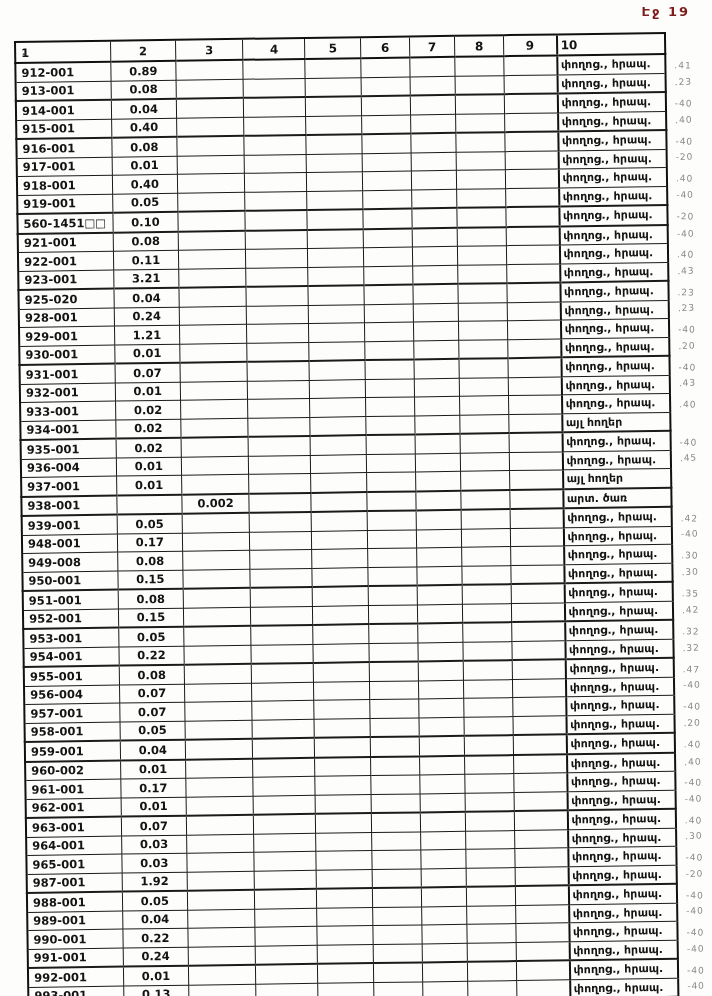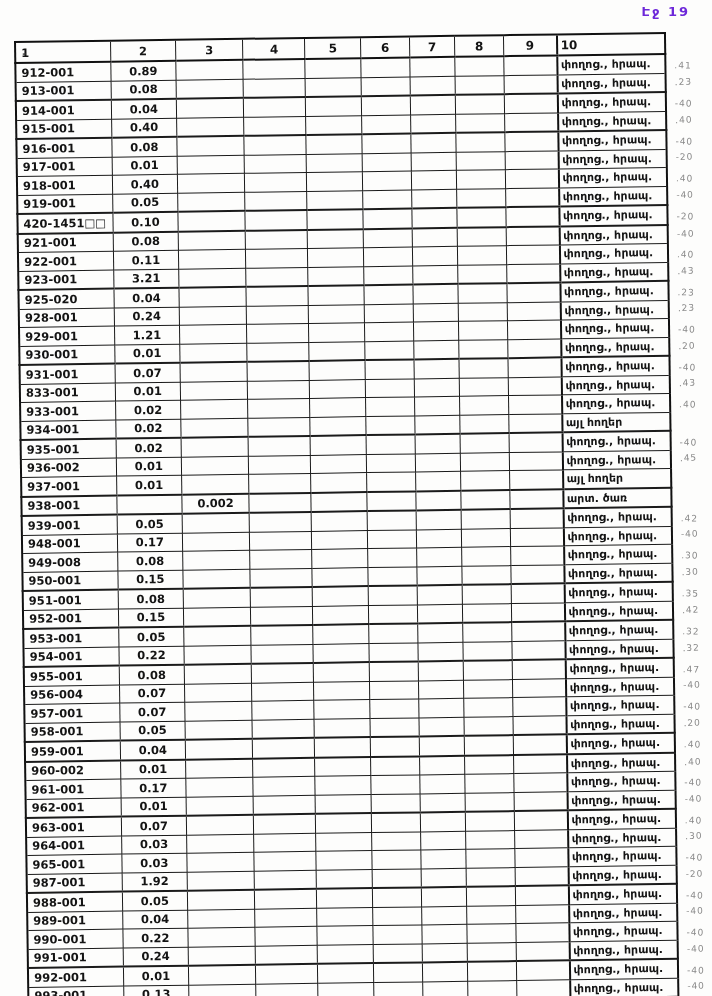--- a/index.html
+++ b/index.html
@@ -7,21 +7,21 @@
     width:712px;height:996px;
     background:#fdfdfc;
     overflow:hidden;
     position:relative;
     font-family:"DejaVu Sans", sans-serif;
     color:#141414;
   }
   .page-label{
     position:absolute;top:4px;right:22px;
     font-size:13px;font-weight:bold;letter-spacing:2px;
-    color:#6d28d9;
+    color:#7f1d1d;
     font-family:"DejaVu Sans", sans-serif;
   }
   .sheet{
     position:absolute;left:14px;top:41px;
     transform:rotate(-0.8deg);
     transform-origin:0 0;
   }
   table{
     border-collapse:collapse;
     table-layout:fixed;
@@ -197,21 +197,21 @@
           <td class="c4"></td>
           <td class="c5"></td>
           <td class="c6"></td>
           <td class="c7"></td>
           <td class="c8"></td>
           <td class="c9"></td>
           <td class="c10">փողոց., հրապ.</td>
           <td class="margin">-40</td>
         </tr>
         <tr>
-          <td class="c1">420-1451□□</td>
+          <td class="c1">560-1451□□</td>
           <td class="c2">0.10</td>
           <td class="c3"></td>
           <td class="c4"></td>
           <td class="c5"></td>
           <td class="c6"></td>
           <td class="c7"></td>
           <td class="c8"></td>
           <td class="c9"></td>
           <td class="c10">փողոց., հրապ.</td>
           <td class="margin">-20</td>
@@ -314,21 +314,21 @@
           <td class="c4"></td>
           <td class="c5"></td>
           <td class="c6"></td>
           <td class="c7"></td>
           <td class="c8"></td>
           <td class="c9"></td>
           <td class="c10">փողոց., հրապ.</td>
           <td class="margin">-40</td>
         </tr>
         <tr>
-          <td class="c1">833-001</td>
+          <td class="c1">932-001</td>
           <td class="c2">0.01</td>
           <td class="c3"></td>
           <td class="c4"></td>
           <td class="c5"></td>
           <td class="c6"></td>
           <td class="c7"></td>
           <td class="c8"></td>
           <td class="c9"></td>
           <td class="c10">փողոց., հրապ.</td>
           <td class="margin">.43</td>
@@ -366,21 +366,21 @@
           <td class="c4"></td>
           <td class="c5"></td>
           <td class="c6"></td>
           <td class="c7"></td>
           <td class="c8"></td>
           <td class="c9"></td>
           <td class="c10">փողոց., հրապ.</td>
           <td class="margin">-40</td>
         </tr>
         <tr>
-          <td class="c1">936-002</td>
+          <td class="c1">936-004</td>
           <td class="c2">0.01</td>
           <td class="c3"></td>
           <td class="c4"></td>
           <td class="c5"></td>
           <td class="c6"></td>
           <td class="c7"></td>
           <td class="c8"></td>
           <td class="c9"></td>
           <td class="c10">փողոց., հրապ.</td>
           <td class="margin">.45</td>

